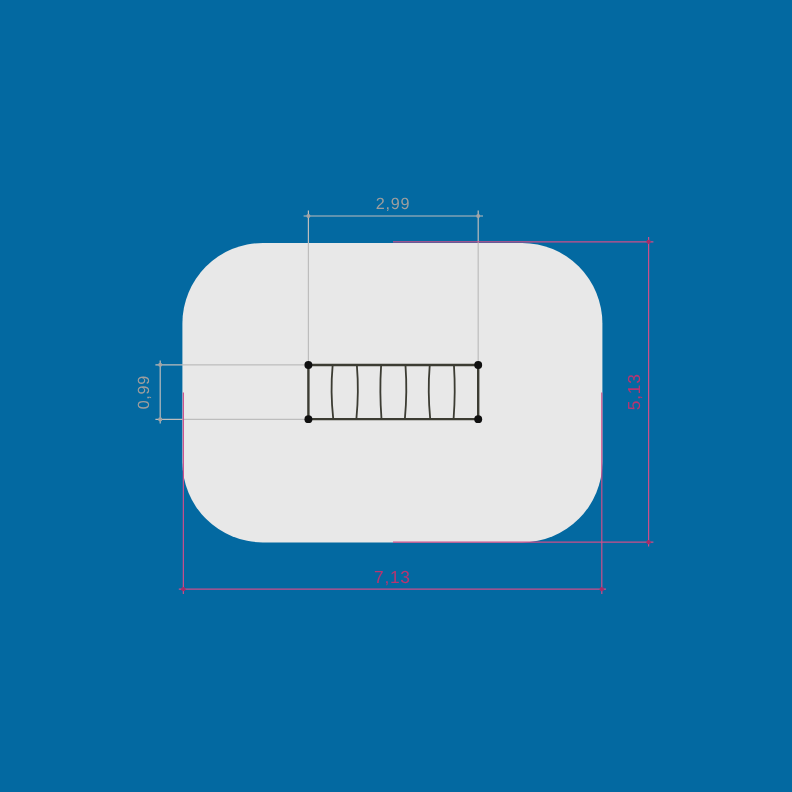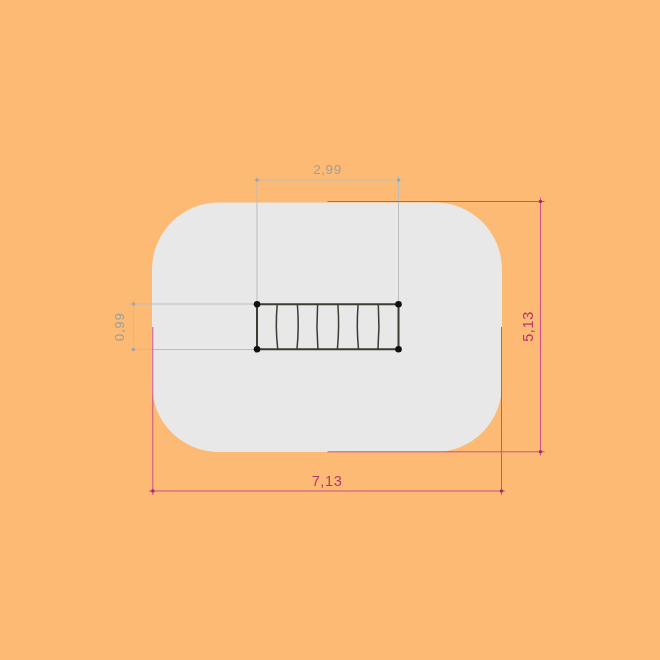--- a/index.html
+++ b/index.html
@@ -4,21 +4,21 @@
 <style>
   html, body {
     margin: 0;
     padding: 0;
     background: #ffffff;
   }
   .canvas {
     position: relative;
     width: 660px;
     height: 660px;
-    background: #fdba74;
+    background: #0369a1;
     overflow: hidden;
     font-family: "Liberation Sans", sans-serif;
   }
   svg { display: block; }
   .dim-text {
     font-family: "Liberation Sans", sans-serif;
     letter-spacing: 0.6px;
   }
   .dim-text-gray {
     font-size: 13.5px;

